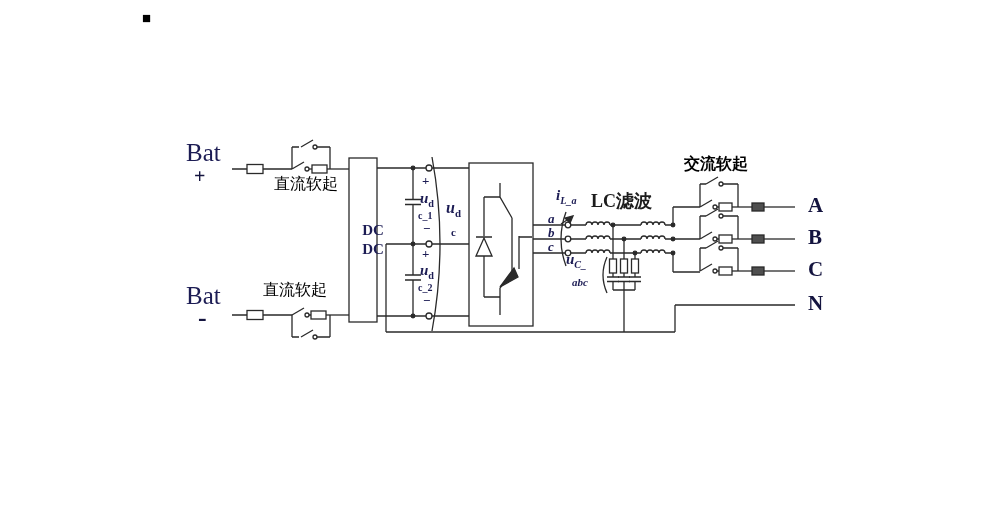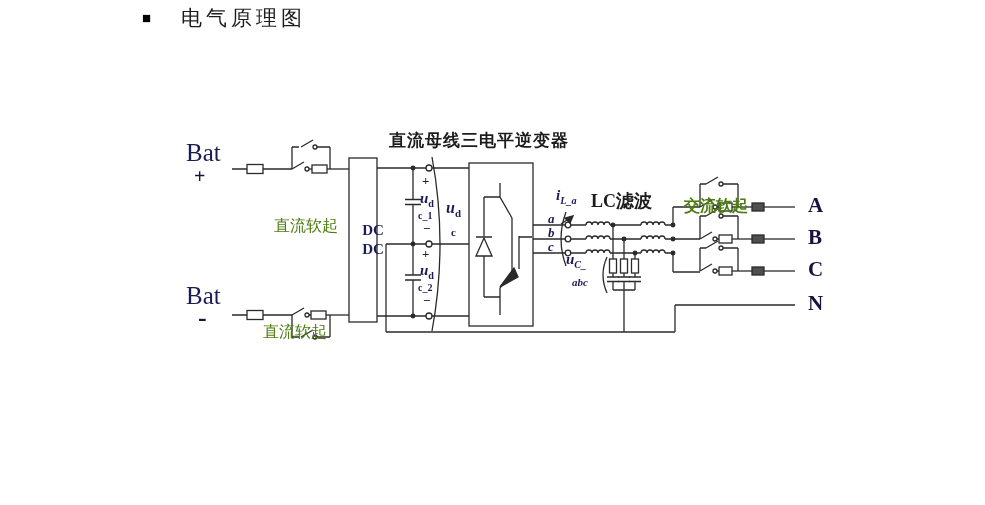--- a/index.html
+++ b/index.html
@@ -8,21 +8,21 @@
   .stage svg{position:absolute;left:0;top:0;}
   .lbl{position:absolute;white-space:nowrap;}
   .cjk{font-family:"Liberation Serif","DejaVu Serif",serif;color:#1c1c1c;}
   .math{color:#1c1c54;font-weight:bold;}
   .ital{font-style:italic;}
   sub{font-size:68%;}
   .hdr-title{font-size:21px;letter-spacing:4px;color:#1c1c1c;}
   .hdr-bullet{font-size:15px;color:#000;}
   .bat{font-size:25px;font-weight:normal;color:#1c1c54;}
   .sign{font-weight:bold;color:#14143f;}
-  .soft{font-size:16px;color:#4d7c0f;margin-top:42px;}
+  .soft{font-size:16px;color:#000000;}
   .blocklbl{font-size:17px;font-weight:bold;color:#1c1c1c;}
   .out{font-size:21px;font-weight:bold;color:#14143f;}
   .dcdc{position:absolute;width:48px;text-align:center;color:#1c1c54;font-size:15px;
         font-weight:bold;line-height:19px;}
   .cap{font-size:13px;}
   .caption{font-size:15px;letter-spacing:2px;color:#1c1c1c;}
 </style>
 </head>
 <body>
 
@@ -164,36 +164,34 @@
         <path d="M764 271 H795"></path>
       </g>
 
       <g>
         <path d="M675 305 H795 M675 305 V332"></path>
       </g>
     </g>
   </svg>
 
   <span class="lbl hdr-bullet" style="left:142px;top:10px;">■</span>
-  <span class="lbl cjk hdr-title" style="left:181px;top:4px;">电气原理图</span>
 
   <span class="lbl bat" style="left:186px;top:139px;">Bat</span>
   <span class="lbl sign" style="left:194px;top:165px;font-size:20px;">+</span>
   <span class="lbl cjk soft" style="left:274px;top:174px;">直流软起</span>
 
   <span class="lbl bat" style="left:186px;top:282px;">Bat</span>
   <span class="lbl sign" style="left:198px;top:303px;font-size:26px;">-</span>
   <span class="lbl cjk soft" style="left:263px;top:280px;">直流软起</span>
 
   <div class="dcdc" style="left:349px;top:221px;">
     <div>DC</div>
     <div>DC</div>
   </div>
 
-  <span class="lbl cjk blocklbl" style="left:389px;top:129px;letter-spacing:1px;">直流母线三电平逆变器</span>
 
   <span class="lbl math cap" style="left:422px;top:173px;">+</span>
   <span class="lbl math" style="left:420px;top:190px;font-size:15px;"><i>u</i><sub>d</sub></span>
   <span class="lbl math" style="left:418px;top:210px;font-size:10px;">c_1</span>
   <span class="lbl math cap" style="left:423px;top:221px;">−</span>
 
   <span class="lbl math cap" style="left:422px;top:246px;">+</span>
   <span class="lbl math" style="left:420px;top:262px;font-size:15px;"><i>u</i><sub>d</sub></span>
   <span class="lbl math" style="left:418px;top:282px;font-size:10px;">c_2</span>
   <span class="lbl math cap" style="left:423px;top:293px;">−</span>

